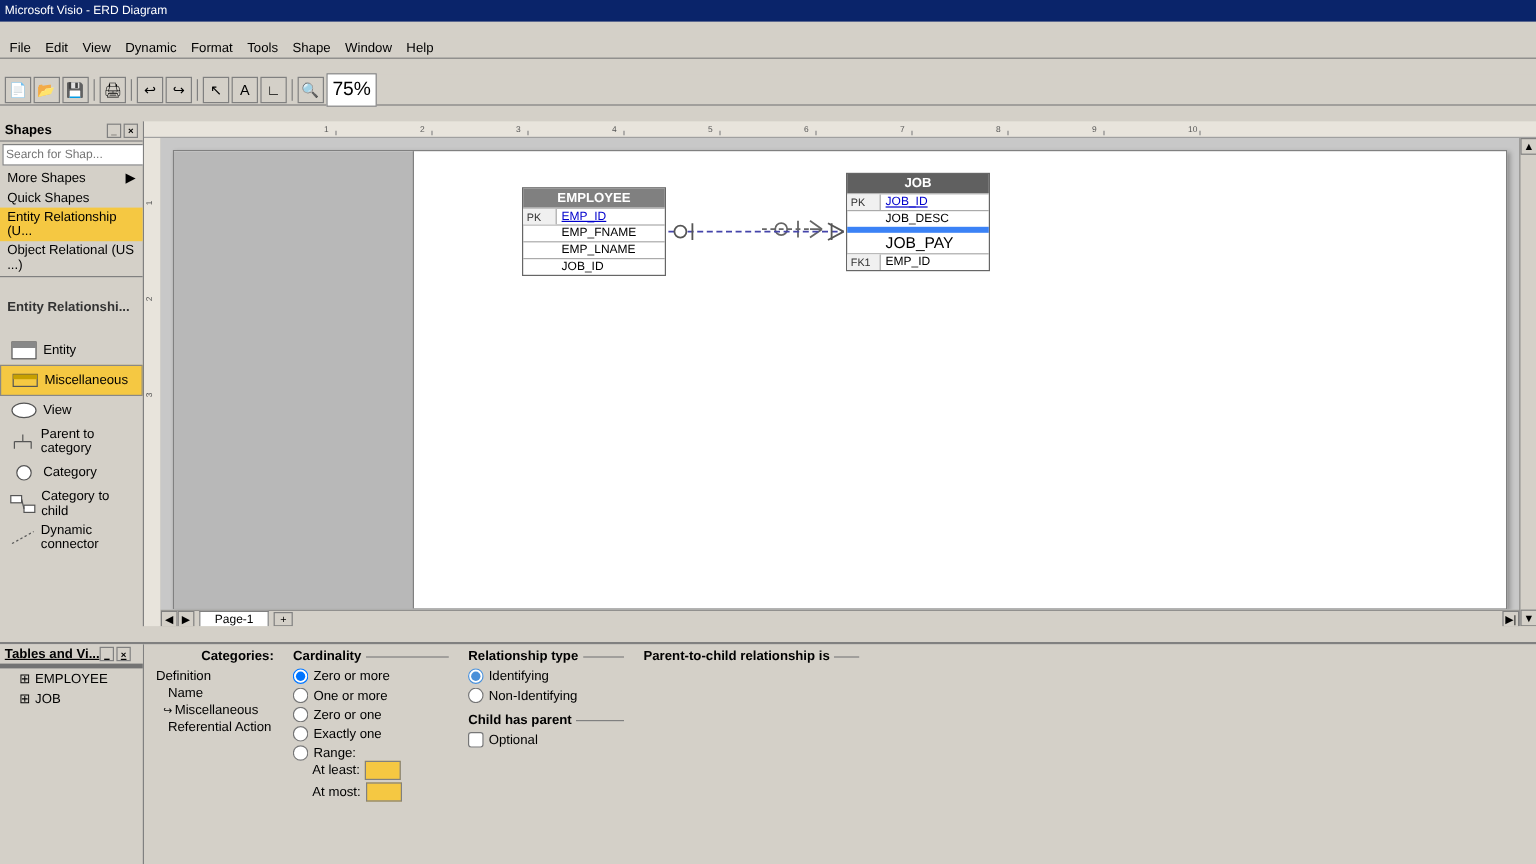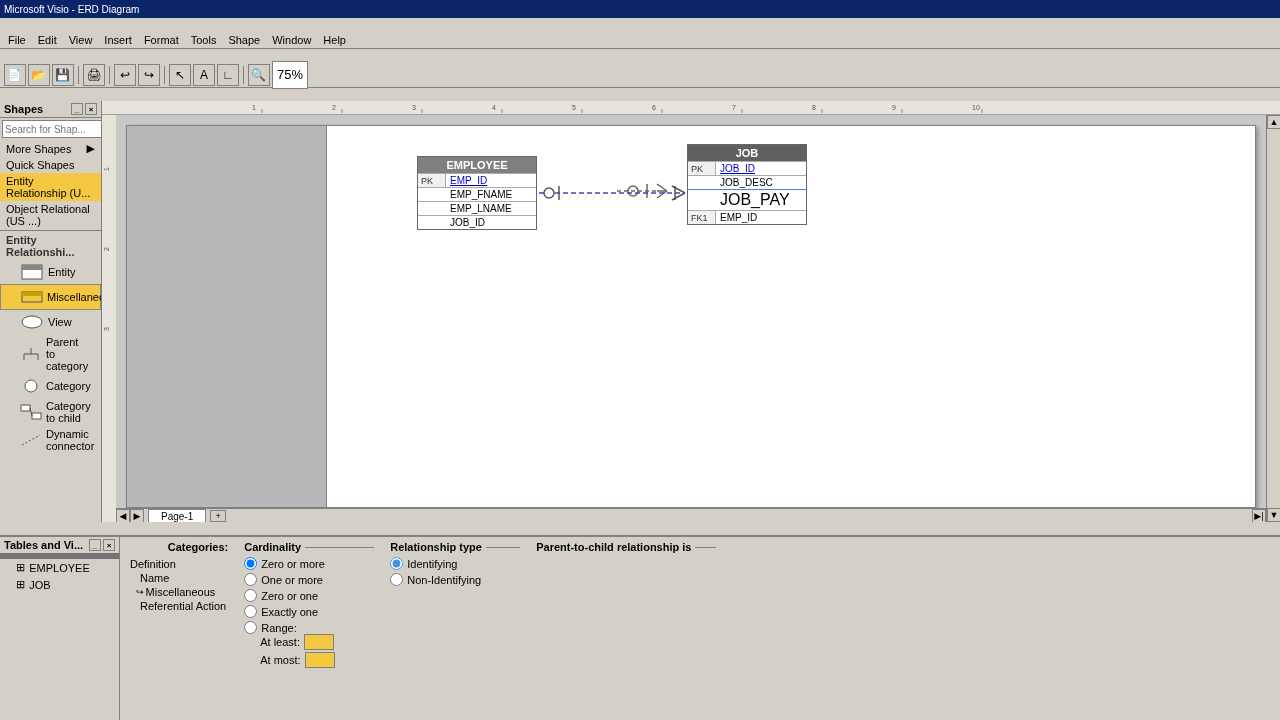--- a/index.html
+++ b/index.html
@@ -10,33 +10,33 @@
     .title-bar { height: 18px; background: #0a246a; color: white; font-size: 10px; display: flex; align-items: center; padding: 0 4px; }
     .menu-bar { height: 18px; background: #d4d0c8; display: flex; align-items: center; padding: 0 2px; border-bottom: 1px solid #808080; }
     .menu-item { padding: 1px 6px; font-size: 11px; cursor: pointer; }
     .toolbar { height: 26px; background: #d4d0c8; display: flex; align-items: center; padding: 2px 4px; border-bottom: 1px solid #808080; gap: 2px; }
     .toolbar-btn { width: 22px; height: 22px; background: #d4d0c8; border: 1px solid #808080; display: flex; align-items: center; justify-content: center; cursor: pointer; font-size: 12px; }
     .toolbar-sep { width: 1px; height: 18px; background: #808080; margin: 0 2px; }
 
     .main-area { display: flex; flex: 1; overflow: hidden; }
 
     
-    .left-sidebar { width: 102px; background: #d4d0c8; border-right: 1px solid #808080; display: flex; flex-direction: column; overflow: hidden; }
+    .left-sidebar { width: 120px; background: #d4d0c8; border-right: 1px solid #808080; display: flex; flex-direction: column; overflow: hidden; }
     .sidebar-title { background: #d4d0c8; padding: 2px 4px; font-size: 11px; font-weight: bold; display: flex; align-items: center; justify-content: space-between; border-bottom: 1px solid #808080; }
     .sidebar-title-btns { display: flex; gap: 2px; }
     .tiny-btn { width: 12px; height: 12px; background: #d4d0c8; border: 1px solid #808080; font-size: 8px; display: flex; align-items: center; justify-content: center; cursor: pointer; }
     .search-bar { display: flex; padding: 2px; }
     .search-input { flex: 1; height: 18px; font-size: 10px; border: 1px solid #808080; padding: 1px 2px; background: white; }
     .sidebar-menu-item { padding: 2px 6px; font-size: 11px; cursor: pointer; display: flex; align-items: center; justify-content: space-between; }
     .sidebar-menu-item.active { background: #f5c842; }
-    .sidebar-shape-item { display: flex; align-items: center; padding: 2px 20px; cursor: pointer; gap: 4px; }
+    .sidebar-shape-item { display: flex; align-items: center; padding: 2px 8px; cursor: pointer; gap: 4px; }
     .sidebar-shape-item.active { background: #f5c842; border: 1px solid #888; }
     .shape-icon { width: 24px; height: 20px; display: flex; align-items: center; justify-content: center; }
     .sidebar-divider { height: 1px; background: #808080; margin: 1px 0; }
-    .er-label { padding: 2px 6px; font-size: 11px; font-weight: bold; color: #333; }
+    .er-label { padding: 18px 6px; font-size: 11px; font-weight: bold; color: #333; }
 
     
     .canvas-area { flex: 1; display: flex; flex-direction: column; overflow: hidden; }
     .ruler-h { height: 14px; background: #e8e4dc; border-bottom: 1px solid #a0a0a0; display: flex; align-items: flex-end; padding-bottom: 1px; overflow: hidden; }
     .ruler-v-and-canvas { display: flex; flex: 1; overflow: hidden; }
     .ruler-v { width: 14px; background: #e8e4dc; border-right: 1px solid #a0a0a0; }
     .canvas-wrapper { flex: 1; background: #c8c8c8; overflow: hidden; position: relative; }
     .canvas-bg { position: absolute; top: 0; left: 0; right: 0; bottom: 0; }
     
     .canvas-bg::before {
@@ -49,21 +49,21 @@
     .canvas-page { position: absolute; top: 10px; left: 10px; right: 10px; bottom: 0; background: white; border: 1px solid #808080; box-shadow: 2px 2px 4px rgba(0,0,0,0.3); }
     
     .canvas-page-left { position: absolute; top: 0; left: 0; width: 200px; bottom: 0; background: #b8b8b8; border-right: 1px solid #808080; }
 
     
     .entity-container { position: absolute; }
 
     
     .bottom-panels { display: flex; height: 185px; border-top: 2px solid #808080; }
     .tables-panel { width: 120px; background: #d4d0c8; border-right: 1px solid #808080; display: flex; flex-direction: column; }
-    .panel-title { background: #d4d0c8; padding: 2px 4px; font-size: 11px; font-weight: bold; display: flex; align-items: center; justify-content: space-between; border-bottom: 6px solid #737373; }
+    .panel-title { background: #d4d0c8; padding: 2px 4px; font-size: 11px; font-weight: bold; display: flex; align-items: center; border-bottom: 4px solid #737373; text-decoration: underline; }
     .table-item { padding: 2px 8px 2px 16px; font-size: 11px; cursor: pointer; display: flex; align-items: center; gap: 4px; }
 
     .properties-panel { flex: 1; background: #d4d0c8; padding: 4px 8px; overflow: auto; }
     .props-header { font-size: 11px; font-weight: bold; margin-bottom: 4px; }
     .radio-group { display: flex; flex-direction: column; gap: 3px; }
     .radio-item { display: flex; align-items: center; gap: 4px; font-size: 11px; cursor: pointer; }
     .range-group { display: flex; flex-direction: column; gap: 2px; margin-left: 16px; justify-content: center; }
     .range-row { display: flex; align-items: center; gap: 4px; font-size: 11px; }
     .range-input { width: 30px; height: 16px; background: #f5c842; border: 1px solid #808080; font-size: 10px; }
     .checkbox-item { display: flex; align-items: center; gap: 4px; font-size: 11px; }
@@ -78,21 +78,21 @@
 <div class="app-container">
 
   <div class="title-bar">
     <span>Microsoft Visio - ERD Diagram</span>
   </div>
 
   <div class="menu-bar">
     <span class="menu-item">File</span>
     <span class="menu-item">Edit</span>
     <span class="menu-item">View</span>
-    <span class="menu-item">Insert</span>
+    <span class="menu-item">Dynamic</span>
     <span class="menu-item">Format</span>
     <span class="menu-item">Tools</span>
     <span class="menu-item">Shape</span>
     <span class="menu-item">Window</span>
     <span class="menu-item">Help</span>
   </div>
 
   <div class="toolbar">
     <div class="toolbar-btn">📄</div>
     <div class="toolbar-btn">📂</div>
@@ -101,21 +101,21 @@
     <div class="toolbar-btn">🖨</div>
     <div class="toolbar-sep"></div>
     <div class="toolbar-btn">↩</div>
     <div class="toolbar-btn">↪</div>
     <div class="toolbar-sep"></div>
     <div class="toolbar-btn">↖</div>
     <div class="toolbar-btn">A</div>
     <div class="toolbar-btn">∟</div>
     <div class="toolbar-sep"></div>
     <div class="toolbar-btn">🔍</div>
-    <div style="font-size:13px; padding: 0 4px; background:white; border:1px solid #808080; height:28px; display:flex;align-items:center;">75%</div>
+    <div style="font-size:16px; padding: 0 4px; background:white; border:1px solid #808080; height:28px; display:flex;align-items:center;">75%</div>
   </div>
 
   <div class="main-area">
 
     <div class="left-sidebar">
       <div class="sidebar-title">
         <span>Shapes</span>
         <div class="sidebar-title-btns">
           <div class="tiny-btn">_</div>
           <div class="tiny-btn">×</div>
@@ -282,21 +282,21 @@
               </div>
 
               <div class="entity-container" style="left: 560px; top: 18px;">
                 <div style="border: 1px solid #666; font-size:10px; background:white; min-width:120px;">
                   <div style="background:#606060; color:white; text-align:center; padding:2px 8px; font-weight:bold; font-size:11px;">JOB</div>
                   <div style="display:flex; border-top:1px solid #aaa;">
                     <div style="width:28px; font-size:9px; color:#333; padding:1px 3px; border-right:1px solid #aaa; background:#f0f0f0; display:flex;align-items:center;">PK</div>
                     <div style="padding:1px 4px; font-size:10px; color:#0000cc; text-decoration:underline;">JOB_ID</div>
                   </div>
                   <div style="border-top:1px solid #aaa; padding:1px 4px 1px 32px; font-size:10px;">JOB_DESC</div>
-                  <div style="border-top:1px solid #3b82f6; padding:1px 4px 1px 32px; font-size:16px;">JOB_PAY</div>
+                  <div style="border-top:5px solid #3b82f6; padding:1px 4px 1px 32px; font-size:13px;">JOB_PAY</div>
                   <div style="display:flex; border-top:1px solid #aaa;text-align:right;">
                     <div style="width:28px; font-size:9px; color:#333; padding:1px 3px; border-right:1px solid #aaa; background:#f0f0f0; display:flex;align-items:center;">FK1</div>
                     <div style="padding:1px 4px; font-size:10px;">EMP_ID</div>
                   </div>
                 </div>
               </div>
 
               <svg style="position:absolute;top:0;left:0;width:100%;height:100%;pointer-events:none;">
 
                 <line x1="412" y1="67" x2="558" y2="67" stroke="#4444aa" stroke-width="1.5" stroke-dasharray="5,3"></line>
@@ -421,20 +421,30 @@
             <label class="radio-item">
               <input type="radio" name="reltype" checked="" style="accent-color: rgb(74, 144, 217);">
               <span>Identifying</span>
             </label>
             <label class="radio-item">
               <input type="radio" name="reltype" style="">
               <span>Non-Identifying</span>
             </label>
           </div>
 
+          <div style="margin-top:8px;">
+            <div style="font-size:11px;font-weight:bold;display:flex;align-items:center;margin-bottom:4px;">
+              <span>Child has parent</span>
+              <div style="flex:1;height:1px;background:#808080;margin-left:4px;"></div>
+            </div>
+            <label class="checkbox-item">
+              <input type="checkbox" style="">
+              <span>Optional</span>
+            </label>
+          </div>
         </div>
 
         <div style="min-width:180px;">
           <div style="font-size:11px;font-weight:bold;display:flex;align-items:center;margin-bottom:4px;">
             <span>Parent-to-child relationship is</span>
             <div style="flex:1;height:1px;background:#808080;margin-left:4px;"></div>
           </div>
         </div>
       </div>
     </div>

